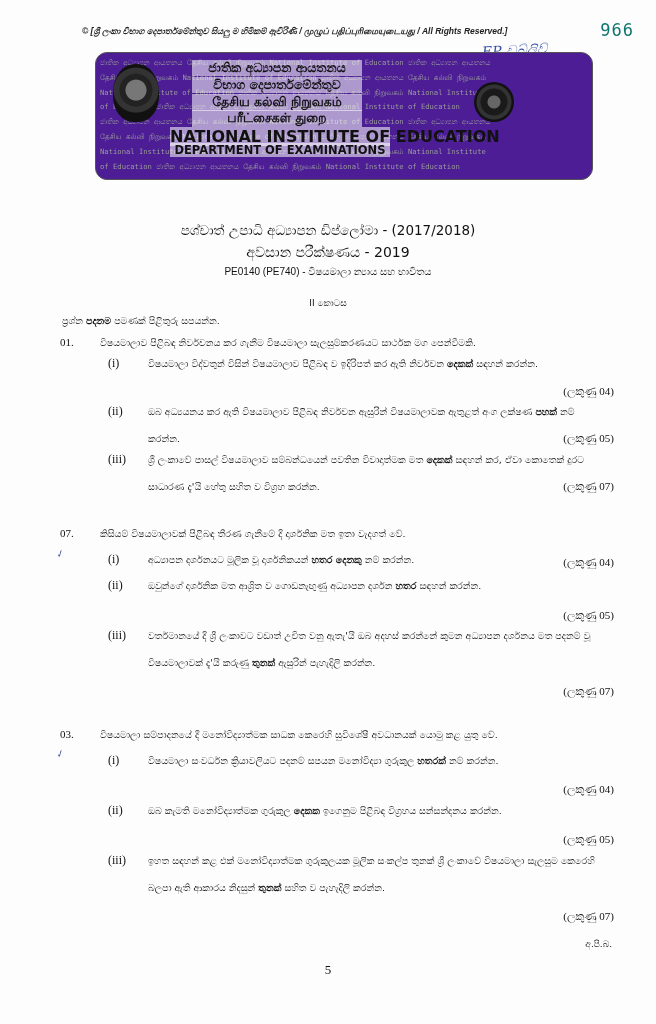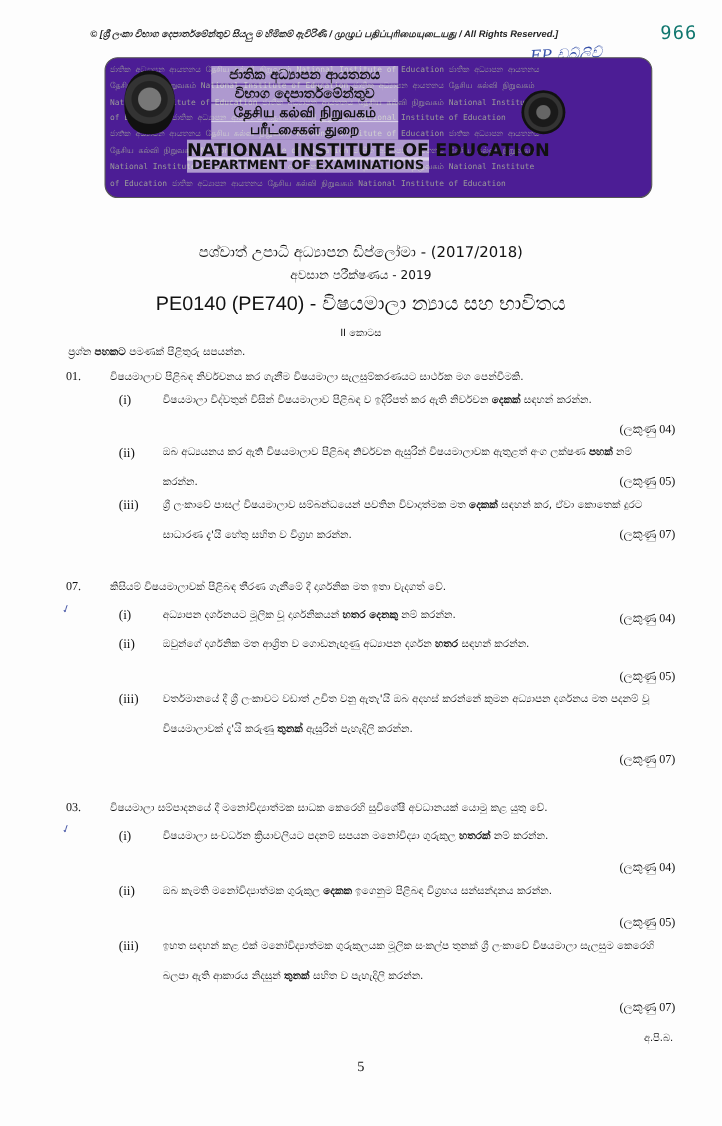--- a/index.html
+++ b/index.html
@@ -112,22 +112,22 @@
     
     .title {
       position: absolute;
       left: 0; width: 656px;
       text-align: center;
       font-weight: normal;
       color: #111;
       white-space: nowrap;
     }
     .t1 { top: 222px; font-size: 13.5px; font-family: "DejaVu Sans", sans-serif; }
-    .t2 { top: 244px; font-size: 11px; font-family: "DejaVu Sans", sans-serif; }
-    .t3 { top: 266px; font-size: 18px; font-family: "Liberation Sans", sans-serif; }
+    .t2 { top: 244px; font-size: 14px; font-family: "DejaVu Sans", sans-serif; }
+    .t3 { top: 266px; font-size: 10px; font-family: "Liberation Sans", sans-serif; }
     .t4 { top: 298px; font-size: 9px; font-family: "DejaVu Sans", sans-serif; }
 
     .instruction {
       position: absolute;
       left: 62px; top: 315px;
       font-family: "DejaVu Sans", sans-serif;
       font-size: 9.5px;
       color: #111;
       white-space: nowrap;
     }
@@ -228,21 +228,21 @@
   <div class="inst-line il4">பரீட்சைகள் துறை</div>
   <div class="inst-line il5">NATIONAL INSTITUTE OF EDUCATION</div>
   <div class="inst-line il6">DEPARTMENT OF EXAMINATIONS</div>
 
   <div class="title t1">පශ්චාත් උපාධි අධ්‍යාපන ඩිප්ලෝමා - (2017/2018)</div>
   <div class="title t2">අවසාන පරීක්ෂණය  - 2019</div>
   <div class="title t3">PE0140 (PE740) - විෂයමාලා න්‍යාය සහ භාවිතය</div>
   <div class="title t4">II කොටස</div>
 
   <div class="instruction">
-    <span>ප්‍රශ්න </span><b>පහකට</b><span> පමණක් පිළිතුරු සපයන්න.</span>
+    <span>ප්‍රශ්න </span><b>පදනම</b><span> පමණක් පිළිතුරු සපයන්න.</span>
   </div>
 
   <div class="q-num" style="top:336px">01.</div>
   <div class="q-stem" style="top:337px">විෂයමාලාව පිළිබඳ නිර්වචනය කර ගැනීම විෂයමාලා සැලසුම්කරණයට සාර්ථක මග පෙන්වීමකි.</div>
 
   <div class="sub-label" style="top:356px">(i)</div>
   <div class="sub-text" style="top:350px">
     <span>විෂයමාලා විද්වතුන් විසින් විෂයමාලාව පිළිබඳ ව ඉදිරිපත් කර ඇති නිර්වචන </span><b>දෙකක්</b><span> සඳහන් කරන්න.</span>
   </div>
   <div class="marks" style="top:385px">(ලකුණු 04)</div>

